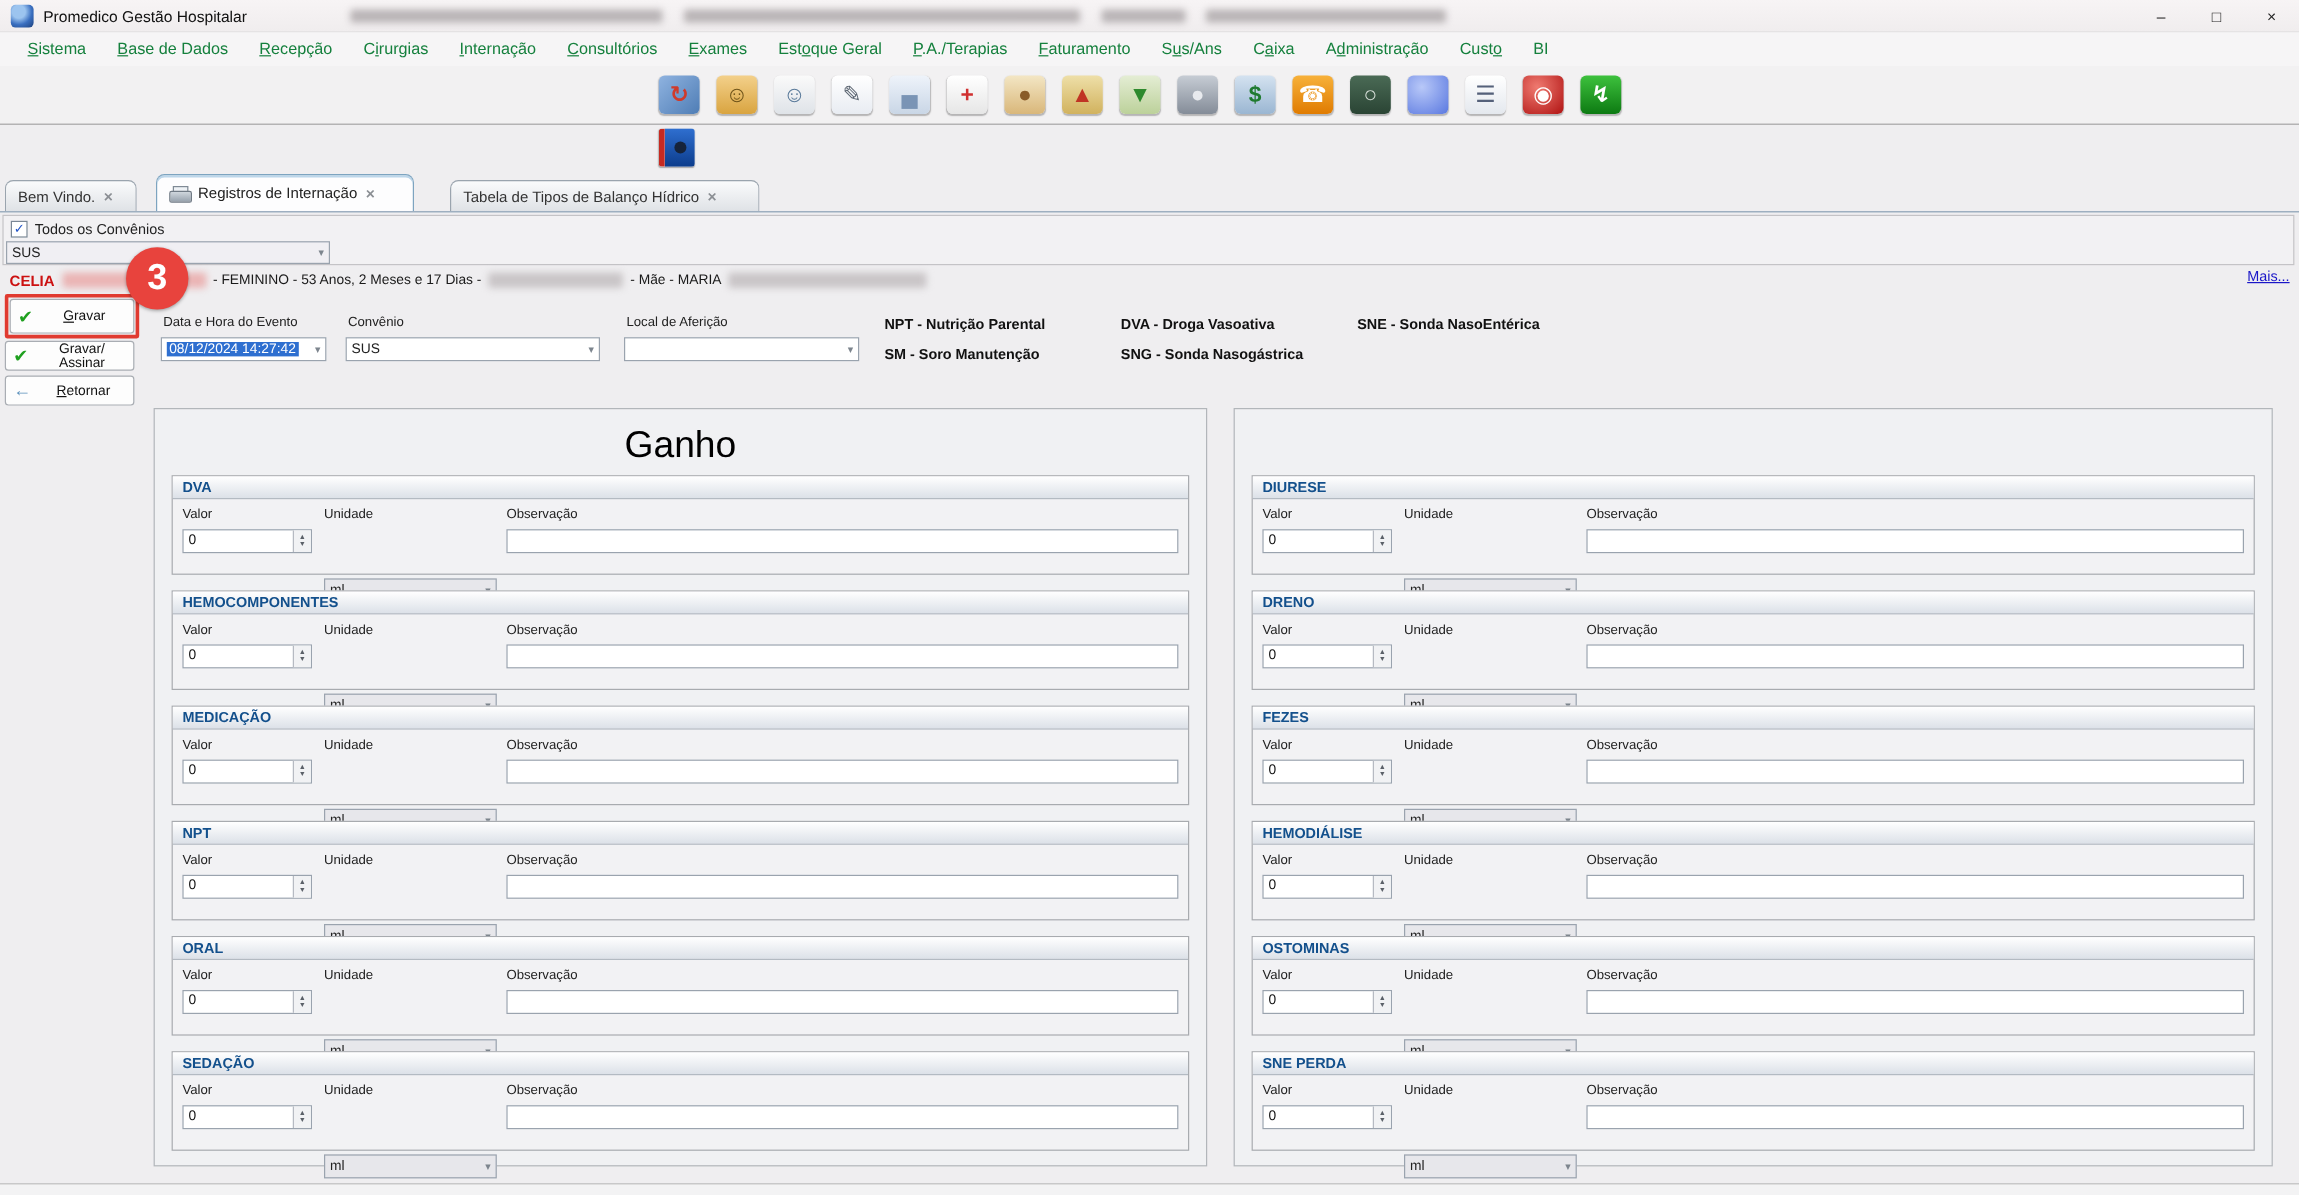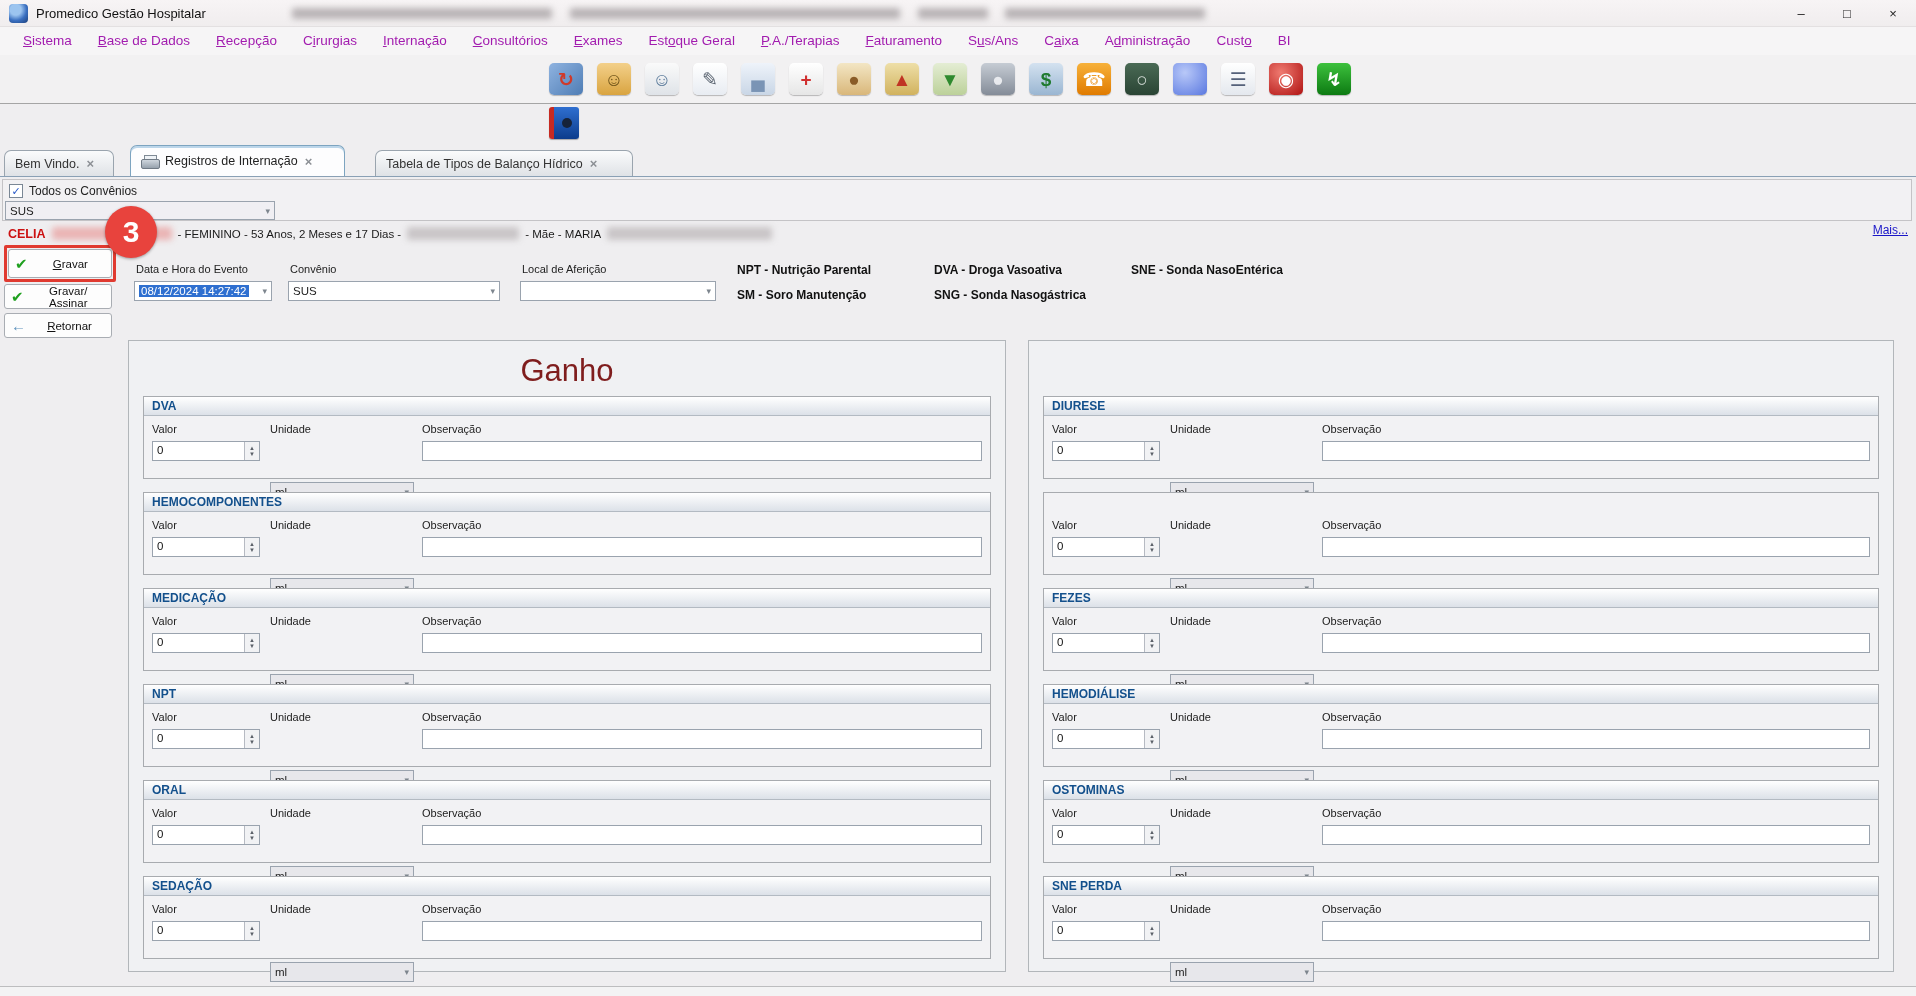--- a/index.html
+++ b/index.html
@@ -10,21 +10,21 @@
     background:linear-gradient(#f7f4f5,#f0edee); border-bottom:1px solid #e3e0e1; }
   #app-logo { position:absolute; left:9px; top:4px; width:19px; height:19px; border-radius:4px;
     background:radial-gradient(circle at 35% 30%, #9cc4ef 0 30%, #3a6fc0 60%, #1c3f7a); }
   #title-text { position:absolute; left:36px; top:6px; font-size:13px; color:#111; }
   .title-blur { position:absolute; top:8px; height:11px; background:#b9b4b6; filter:blur(3px); border-radius:2px; }
   .win-btn { position:absolute; top:0; width:46px; height:27px; text-align:center; line-height:27px;
     font-size:13px; color:#222; }
   
   #menubar { position:absolute; left:0; top:27px; width:1916px; height:28px; background:#f6f5f6;
     display:flex; align-items:center; padding-left:10px; }
-  .menu-item { font-size:13.5px; color:#a21caf; padding:0 13px; line-height:28px; white-space:nowrap; }
+  .menu-item { font-size:13.5px; color:#15803d; padding:0 13px; line-height:28px; white-space:nowrap; }
   .menu-item u { text-decoration:underline; }
   
   #toolbar { position:absolute; left:0; top:55px; width:1916px; height:49px; background:#f2f1f2;
     border-bottom:1px solid #a5a5a5; }
   .tbi { position:absolute; top:8px; width:34px; height:32px; border-radius:5px;
     display:flex; align-items:center; justify-content:center; box-shadow:0 1px 1px rgba(0,0,0,.25); }
   .tbi i { font-style:normal; font-size:19px; line-height:1; font-weight:bold; }
   #toolbar2-icon { position:absolute; left:549px; top:107px; width:30px; height:32px; border-radius:3px;
     background:linear-gradient(#2f6fd0,#0c3c8c); border-left:5px solid #c62a22;
     display:flex; align-items:center; justify-content:center; box-shadow:0 1px 1px rgba(0,0,0,.3); }
@@ -267,21 +267,21 @@
     <span class="c-arrow">▾</span>
   </div>
 
   <div class="legend" style="left:737px;top:86px">NPT - Nutrição Parental</div>
   <div class="legend" style="left:934px;top:86px">DVA - Droga Vasoativa</div>
   <div class="legend" style="left:1131px;top:86px">SNE - Sonda NasoEntérica</div>
   <div class="legend" style="left:737px;top:111px">SM - Soro Manutenção</div>
   <div class="legend" style="left:934px;top:111px">SNG - Sonda Nasogástrica</div>
 
   <div class="panel" id="panel-ganho">
-    <div class="panel-title" id="ganho-title" style="color: #7f1d1d;">Ganho</div>
+    <div class="panel-title" id="ganho-title" style="color: #000000;">Ganho</div>
     <div class="sections" id="ganho-sections">
   <div class="section">
     <div class="sec-h">DVA</div>
     <div class="f f-valor">
       <label>Valor</label>
       <div class="spin">
         <span class="spin-val">0</span>
         <span class="spin-btns">
                 <i class="su">▲</i>
                 <i class="sd">▼</i>
@@ -448,20 +448,21 @@
         <span class="c-arrow">▾</span>
       </div>
     </div>
     <div class="f f-obs">
       <label>Observação</label>
       <input class="obs" style="">
     </div>
   </div>
 
   <div class="section">
+    <div class="sec-h">DRENO</div>
     <div class="f f-valor">
       <label>Valor</label>
       <div class="spin">
         <span class="spin-val">0</span>
         <span class="spin-btns">
                 <i class="su">▲</i>
                 <i class="sd">▼</i>
               </span>
       </div>
     </div>

